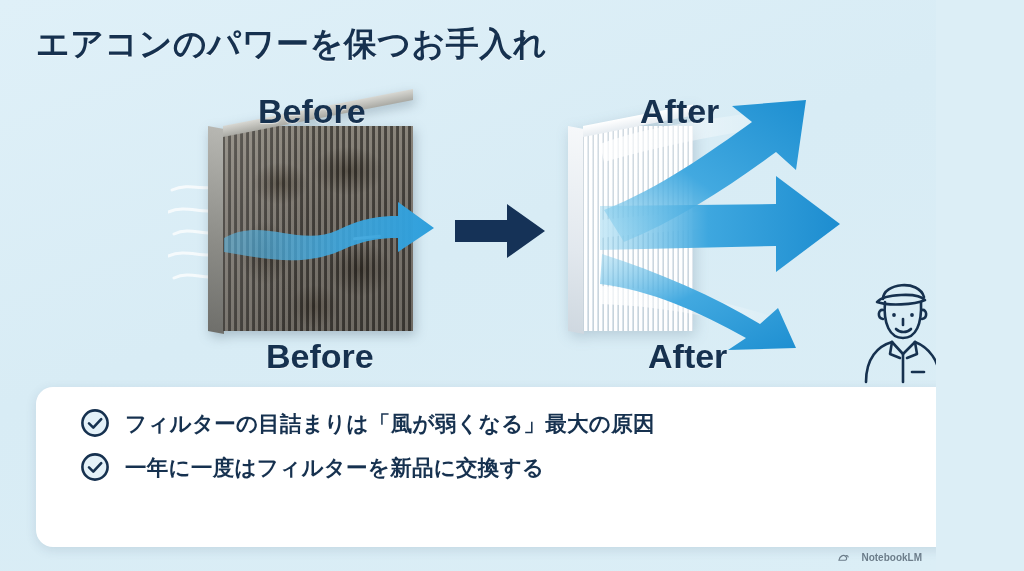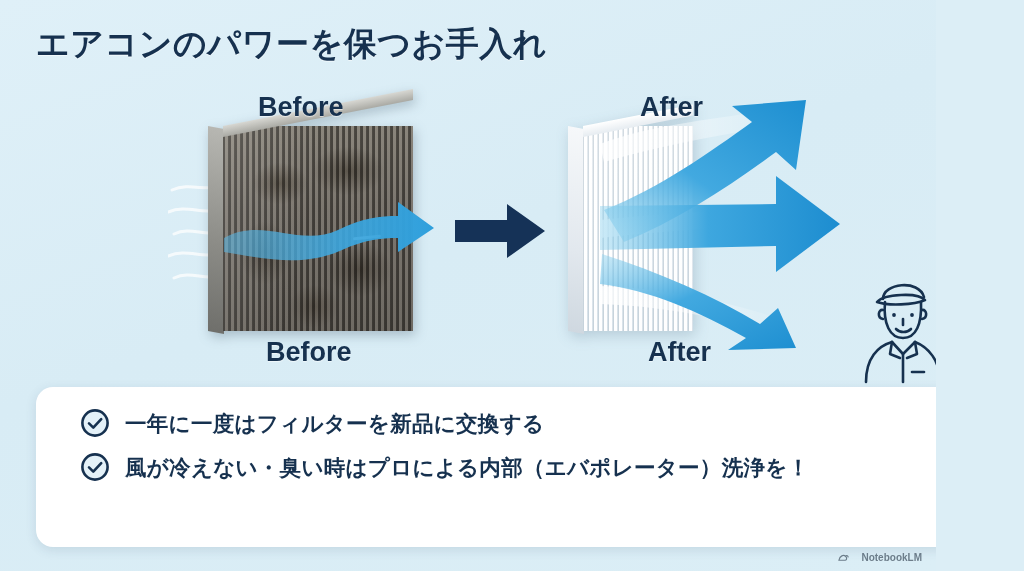--- a/index.html
+++ b/index.html
@@ -26,21 +26,21 @@
     font-weight: bold;
     letter-spacing: 0.5px;
     color: #16314f;
     text-shadow: 0 1px 0 rgba(255,255,255,0.55);
     white-space: nowrap;
   }
 
   
   .stage-label {
     position: absolute;
-    font-size: 27px;
+    font-size: 34px;
     font-weight: bold;
     color: #16314f;
     white-space: nowrap;
     text-shadow: 0 1px 1px rgba(255,255,255,0.6);
     text-align: right;
   }
   .lbl-before-top { left: 258px; top:  92px; }
   .lbl-before-bot { left: 266px; top: 337px; }
   .lbl-after-top  { left: 640px; top:  92px; }
   .lbl-after-bot  { left: 648px; top: 337px; }
@@ -309,36 +309,36 @@
 
       <path d="M50 100 L62 100"></path>
 
       <path d="M84 46 L84 56 L90 61 L97 56 L97 46 C 110 51, 112 66, 101 73 L101 110
                L89 110 L89 73 C 77 67, 74 50, 84 46 Z"></path>
     </g>
   </svg>
 
   <div id="bullet-card">
 
+    <div class="bullet-row">
+      <svg class="check-icon" viewBox="0 0 30 30">
+        <circle cx="15" cy="15" r="12.6" fill="#e4f1f8" stroke="#16314f" stroke-width="2.6"></circle>
+        <path d="M9 15.4 L13.3 19.6 L21.2 11.2" fill="none" stroke="#16314f" stroke-width="2.6" stroke-linecap="round" stroke-linejoin="round"></path>
+      </svg>
+      <span class="bullet-text">フィルターの目詰まりは「風が弱くなる」最大の原因</span>
+    </div>
 
     <div class="bullet-row">
       <svg class="check-icon" viewBox="0 0 30 30">
         <circle cx="15" cy="15" r="12.6" fill="#e4f1f8" stroke="#16314f" stroke-width="2.6"></circle>
         <path d="M9 15.4 L13.3 19.6 L21.2 11.2" fill="none" stroke="#16314f" stroke-width="2.6" stroke-linecap="round" stroke-linejoin="round"></path>
       </svg>
       <span class="bullet-text">一年に一度はフィルターを新品に交換する</span>
     </div>
 
-    <div class="bullet-row">
-      <svg class="check-icon" viewBox="0 0 30 30">
-        <circle cx="15" cy="15" r="12.6" fill="#e4f1f8" stroke="#16314f" stroke-width="2.6"></circle>
-        <path d="M9 15.4 L13.3 19.6 L21.2 11.2" fill="none" stroke="#16314f" stroke-width="2.6" stroke-linecap="round" stroke-linejoin="round"></path>
-      </svg>
-      <span class="bullet-text">風が冷えない・臭い時はプロによる内部（エバポレーター）洗浄を！</span>
-    </div>
 
   </div>
 
   <div id="watermark">
     <svg width="11" height="11" viewBox="0 0 12 12">
       <path d="M1 9 C 2 4, 6 2.5, 8.5 5 C 10 6.5, 9.5 9, 8 9 Z M8.6 4.2 C 9.6 3.6, 11 4.2, 11 5.4" fill="none" stroke="#5a6a78" stroke-width="1.3" stroke-linecap="round"></path>
     </svg>
     <span>NotebookLM</span>
   </div>
 

